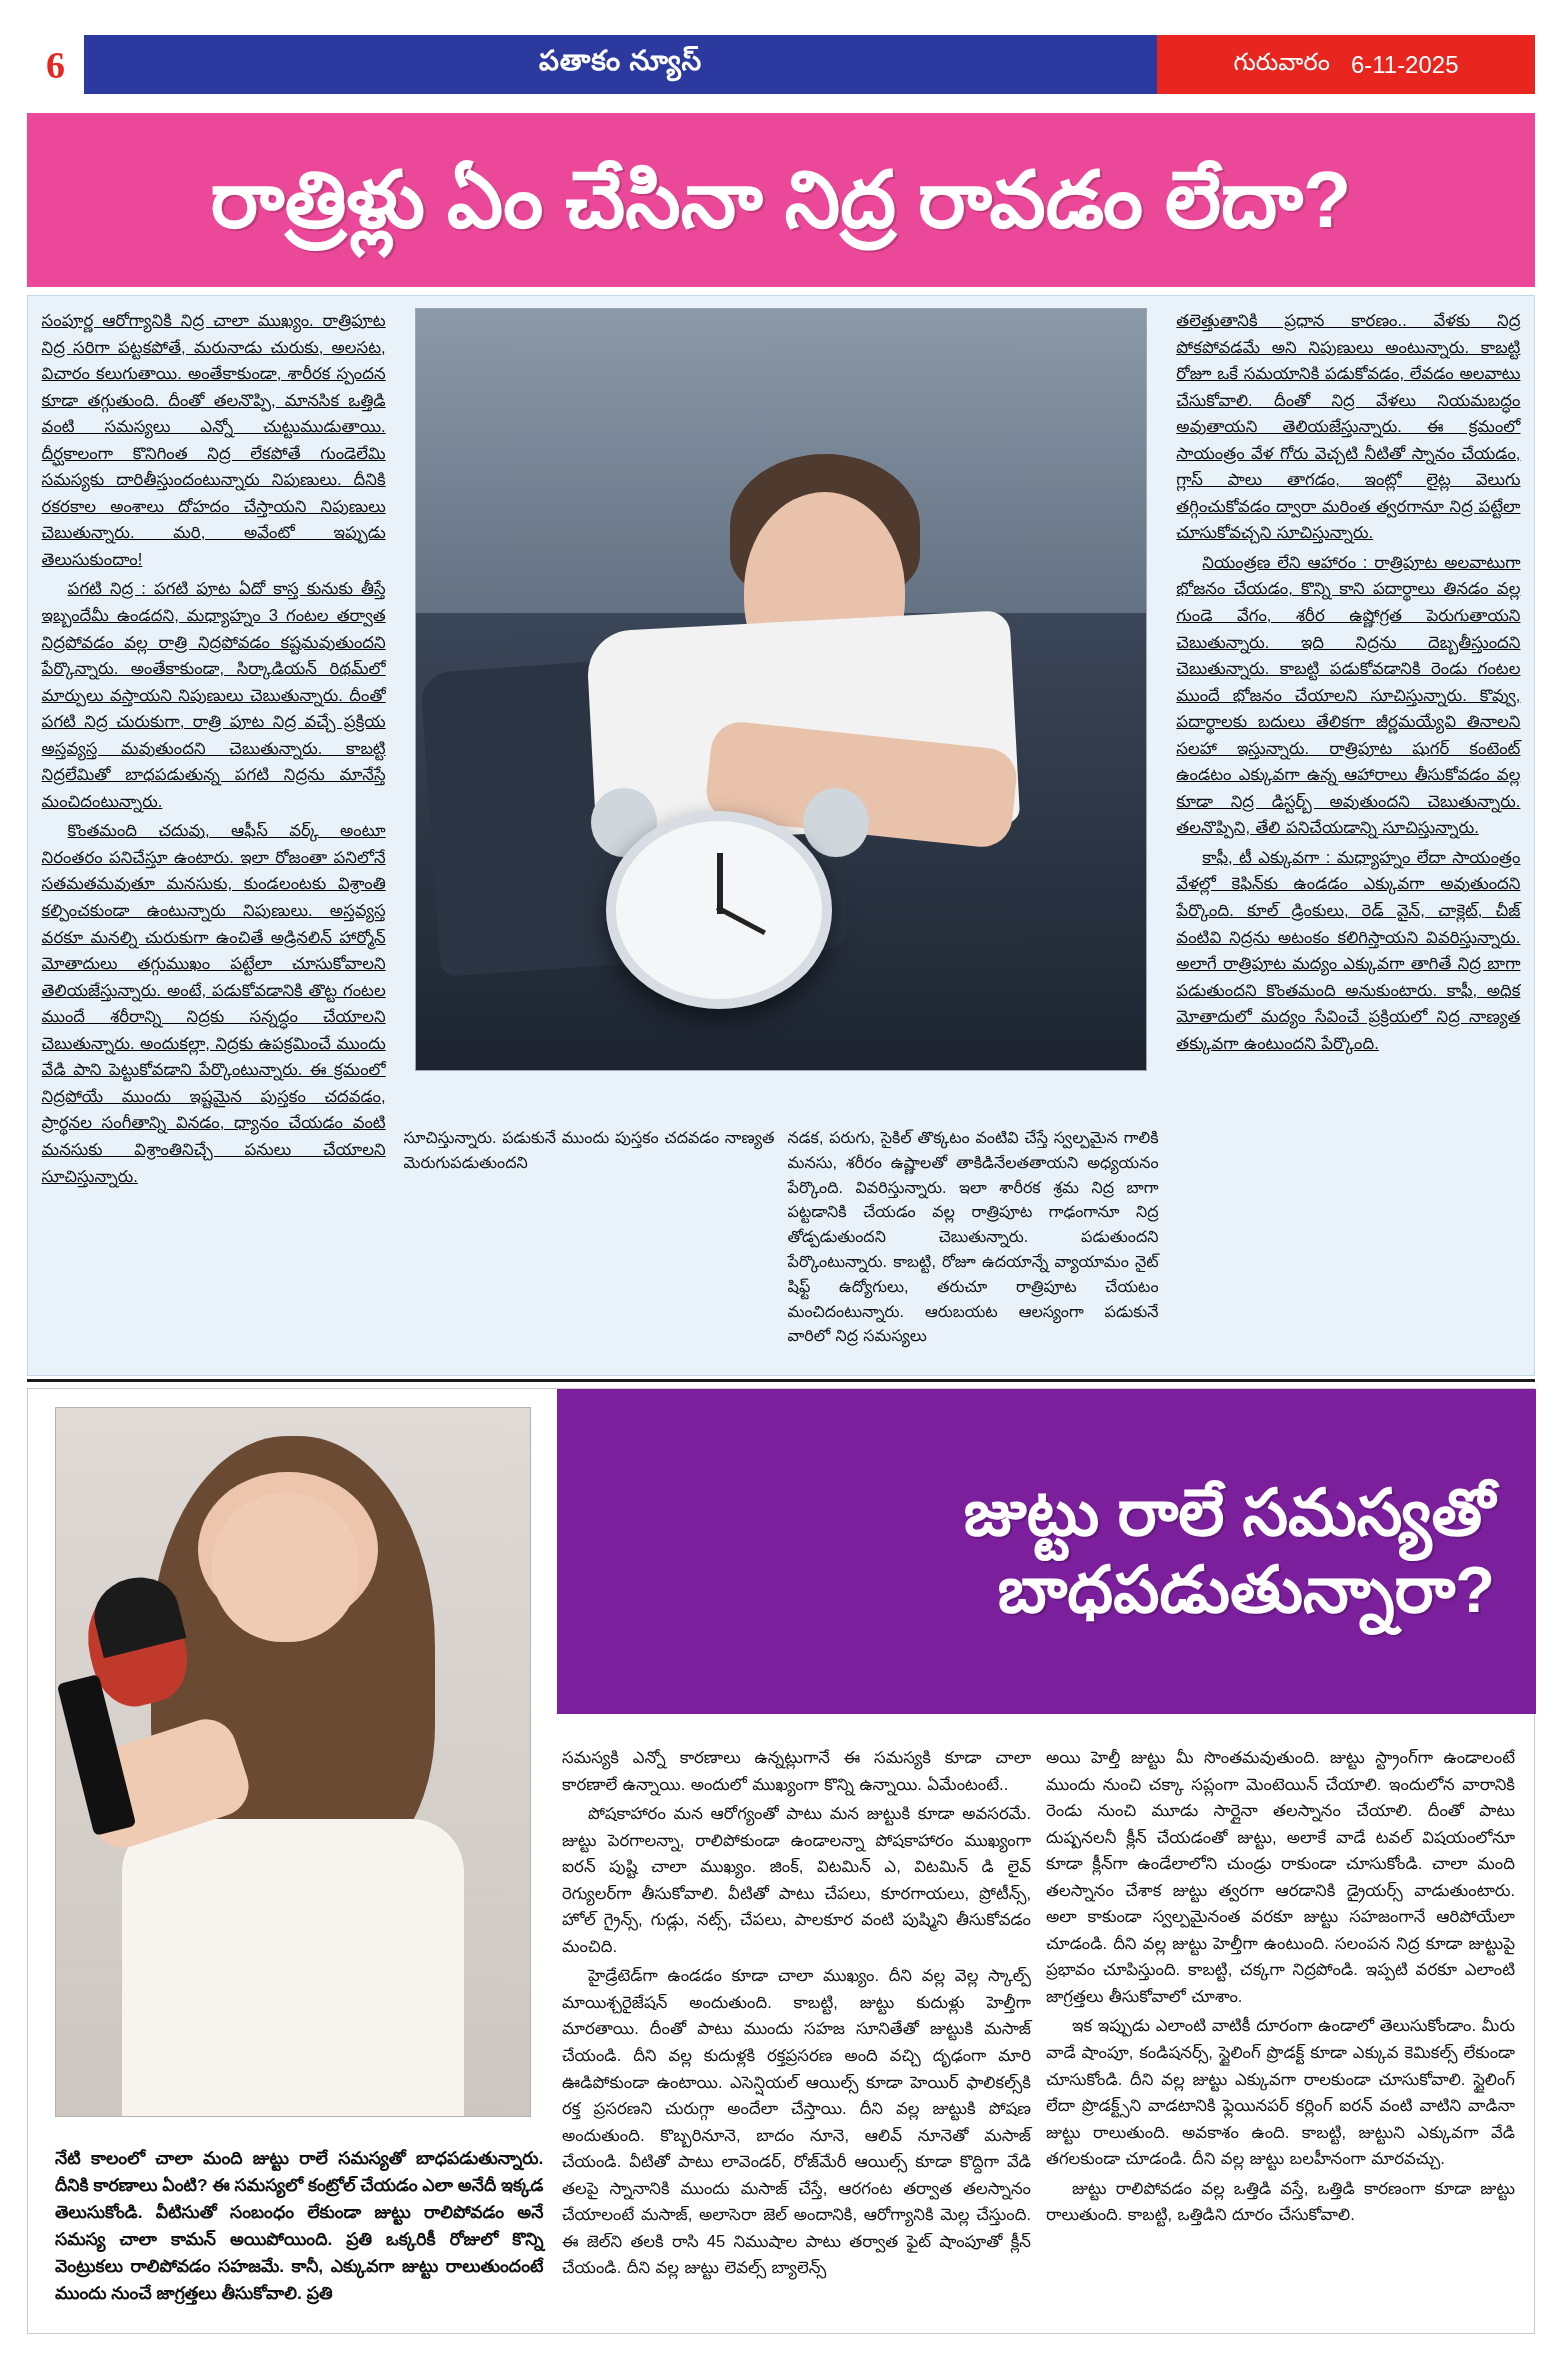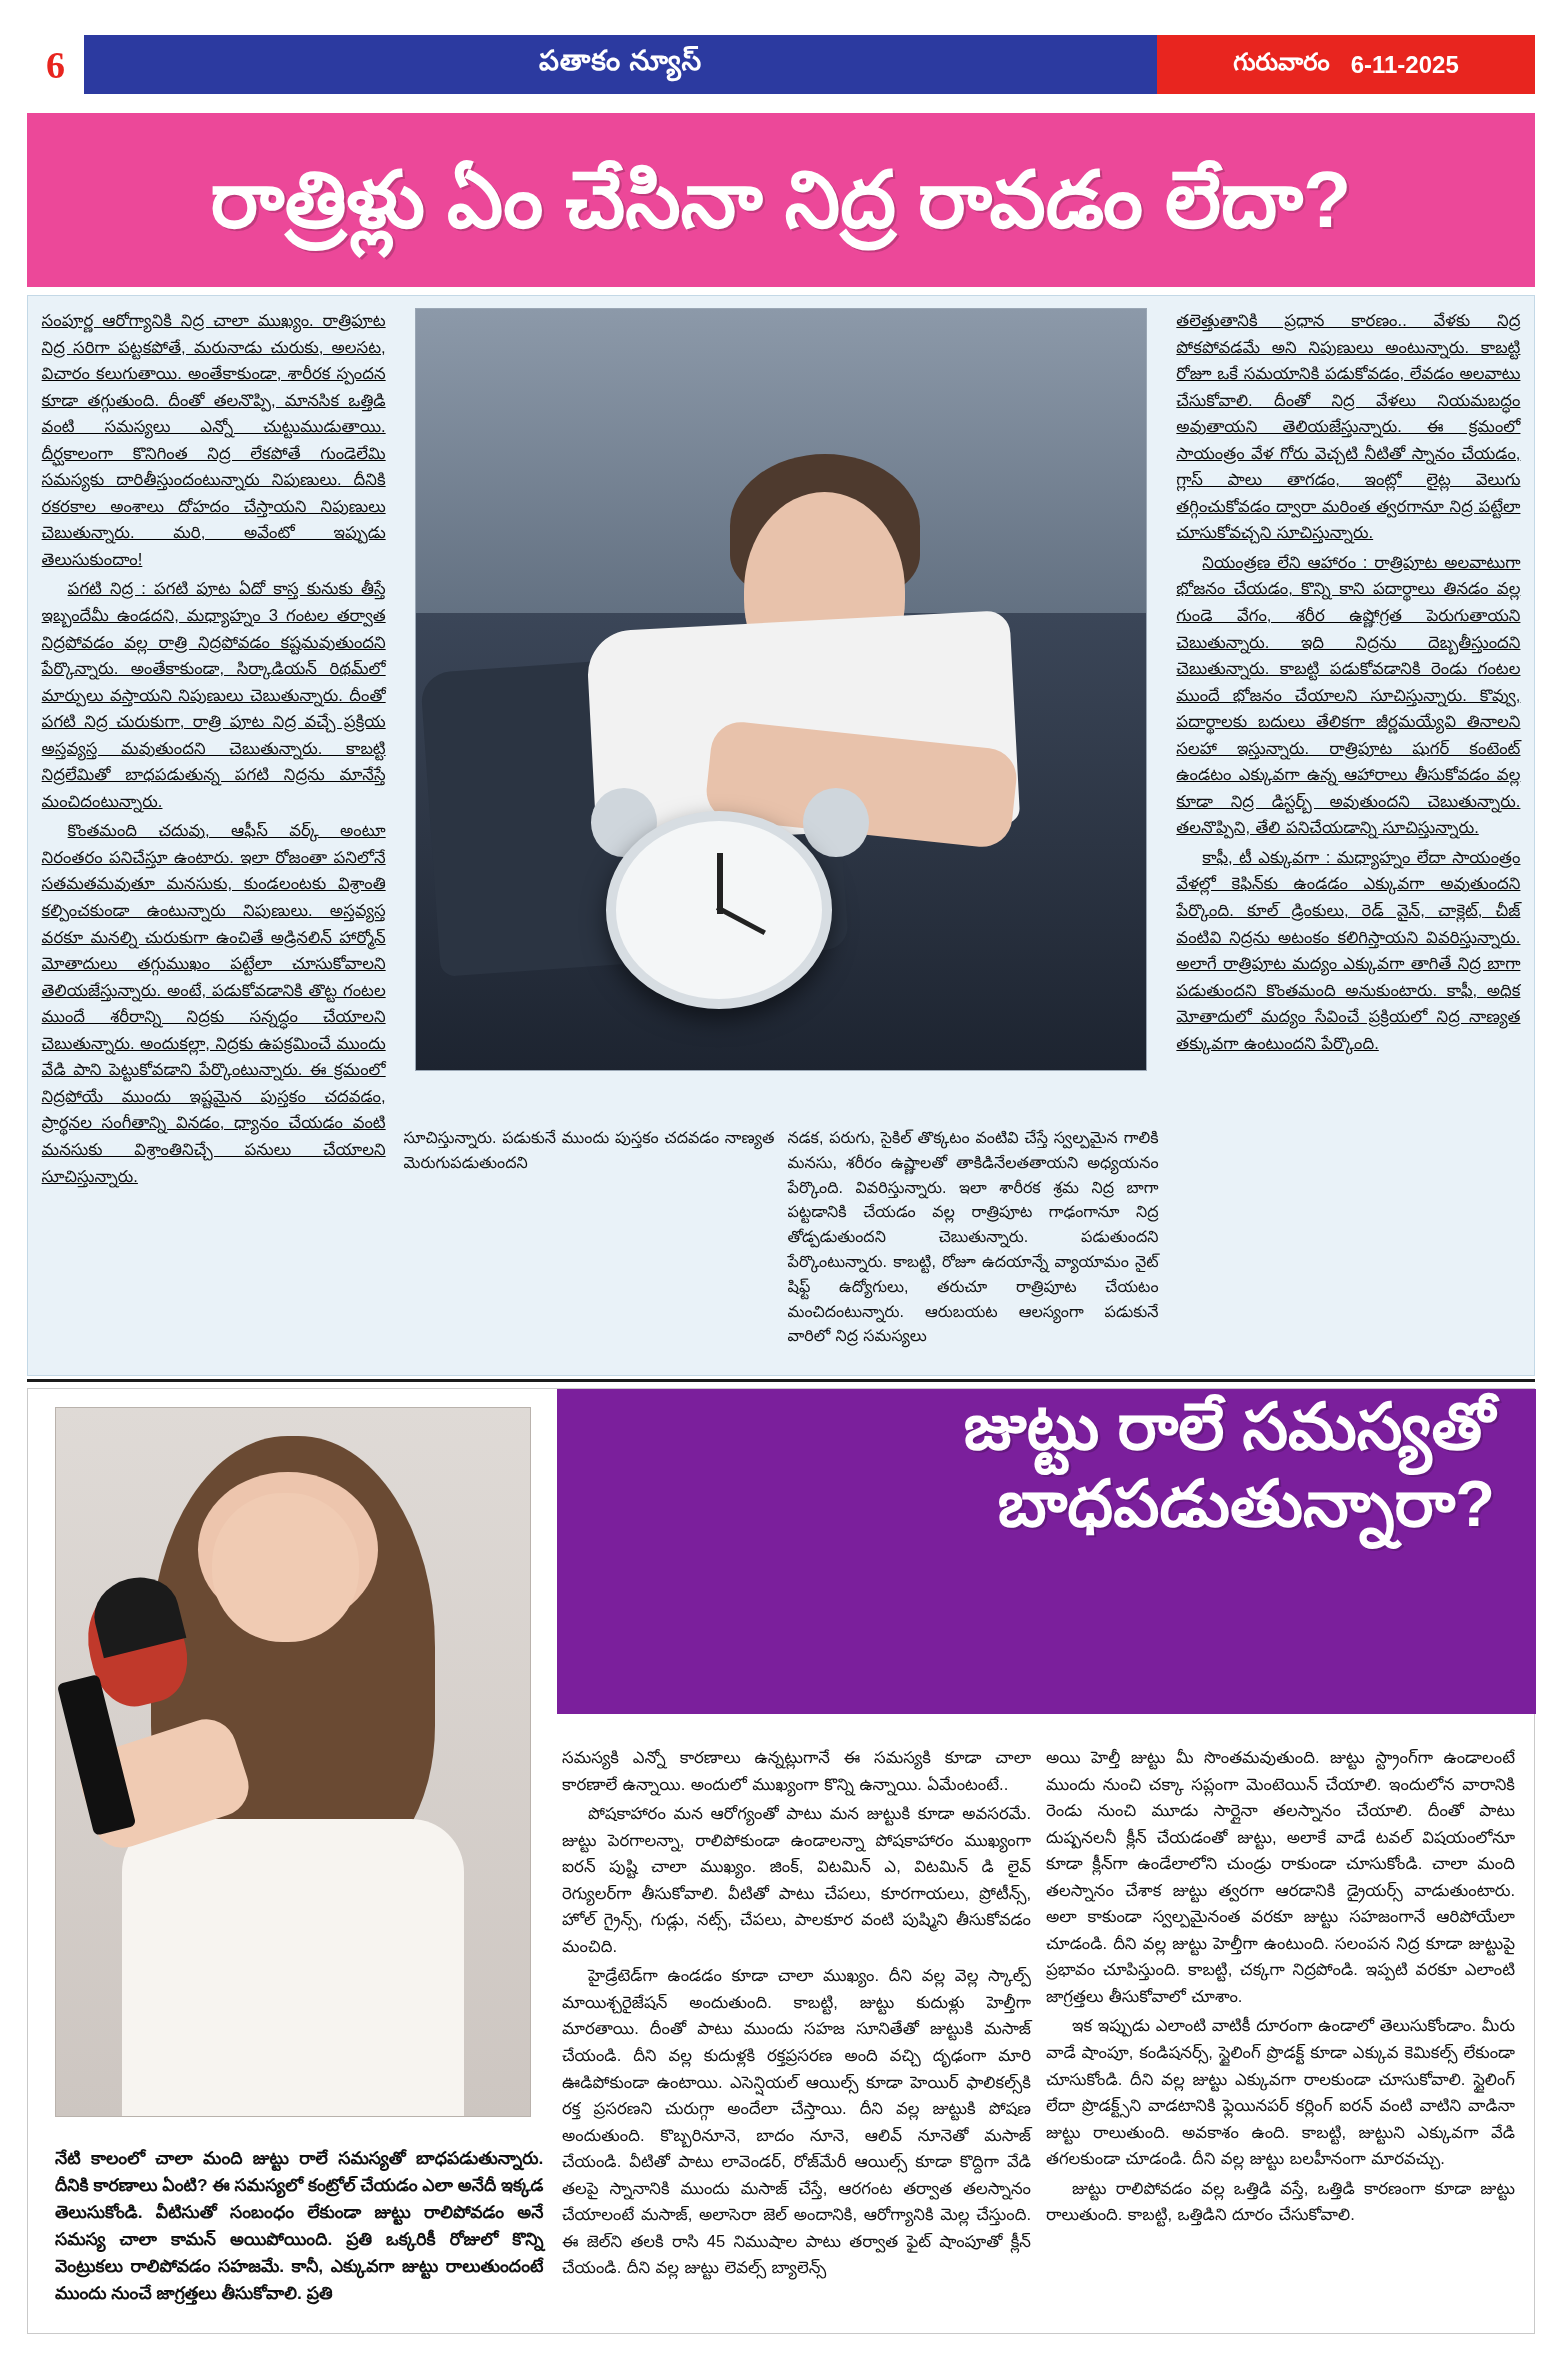--- a/index.html
+++ b/index.html
@@ -46,21 +46,21 @@
     letter-spacing: 0.8px;
   }
   .masthead-date {
     background: #e8251f;
     color: #ffffff;
     height: 59px;
     min-width: 378px;
     display: flex; align-items: center; justify-content: center;
     gap: 21px;
     font-size: 24px;
-    font-weight: bold;
+    font-weight: normal;
     padding: 0 19.7px;
   }
 
   
   .banner1 {
     position: absolute;
     left: 27px; top: 113px;
     width: 1508px; height: 174px;
     background: #ec4899;
     display: flex; align-items: center; justify-content: center;
@@ -175,21 +175,21 @@
     width: 1508px; height: 946px;
     background: #ffffff;
     border: 0.8px solid #c9c9c9;
   }
   .banner2 {
     position:absolute;
     left: 529px; top: 0;
     width: 979px; height: 325px;
     background: #7b1f9c;
     display:flex; flex-direction:column;
-    align-items:flex-end; 
+    align-items:flex-end; justify-content:center;
     padding-right: 41px;
   }
   .banner2 .l1, .banner2 .l2 {
     color:#ffffff; font-weight:bold;
     font-size: 65px; line-height:1.18;
     white-space:nowrap;
     text-shadow: 2.3px 2.3px 0 rgba(0,0,0,.18);
   }
   .photo2wrap {
     position:absolute; left:0; top:0;

